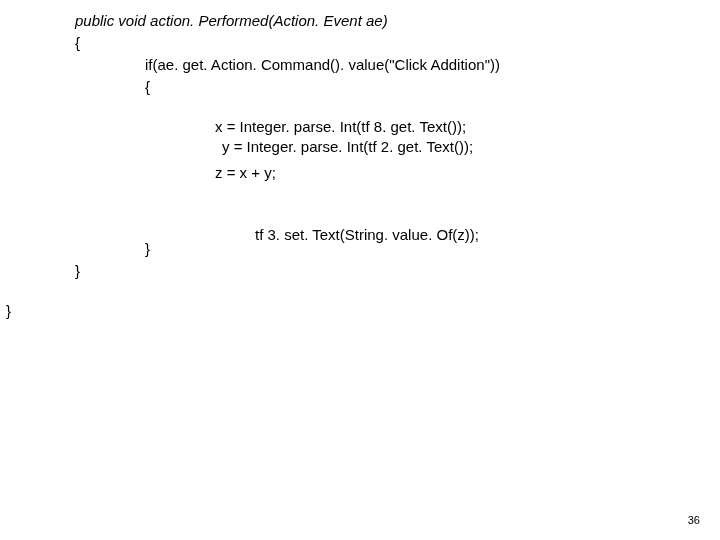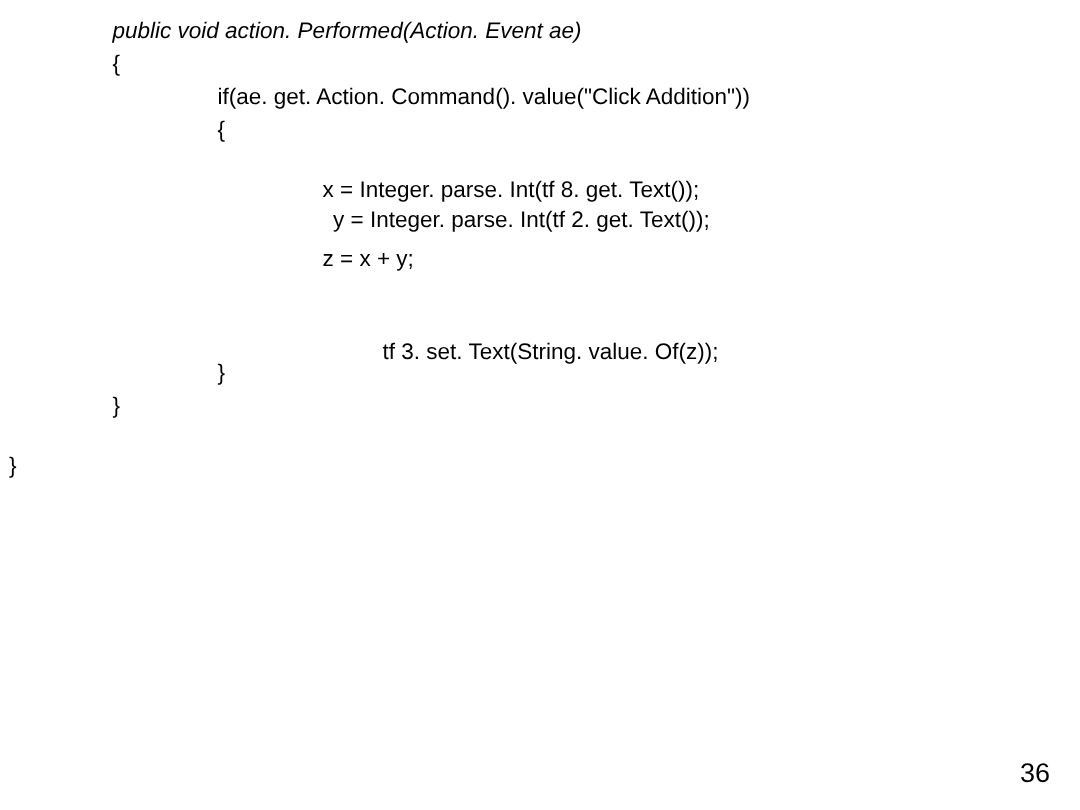--- a/index.html
+++ b/index.html
@@ -16,21 +16,21 @@
   }
   .line {
     position: absolute;
     white-space: pre;
     line-height: 1.2;
   }
   .pagenum {
     position: absolute;
     right: 20px;
     bottom: 14px;
-    font-size: 18px;
+    font-size: 11px;
     color: #000;
   }
 </style>
 </head>
 <body>
 
 <div class="line" style="left:75px; top:12px;font-style:italic;">public void action. Performed(Action. Event ae)</div>
 <div class="line" style="left:75px; top:34px;">{</div>
 <div class="line" style="left:145px; top:56px;">if(ae. get. Action. Command(). value("Click Addition"))</div>
 <div class="line" style="left:145px; top:78px;">{</div>

